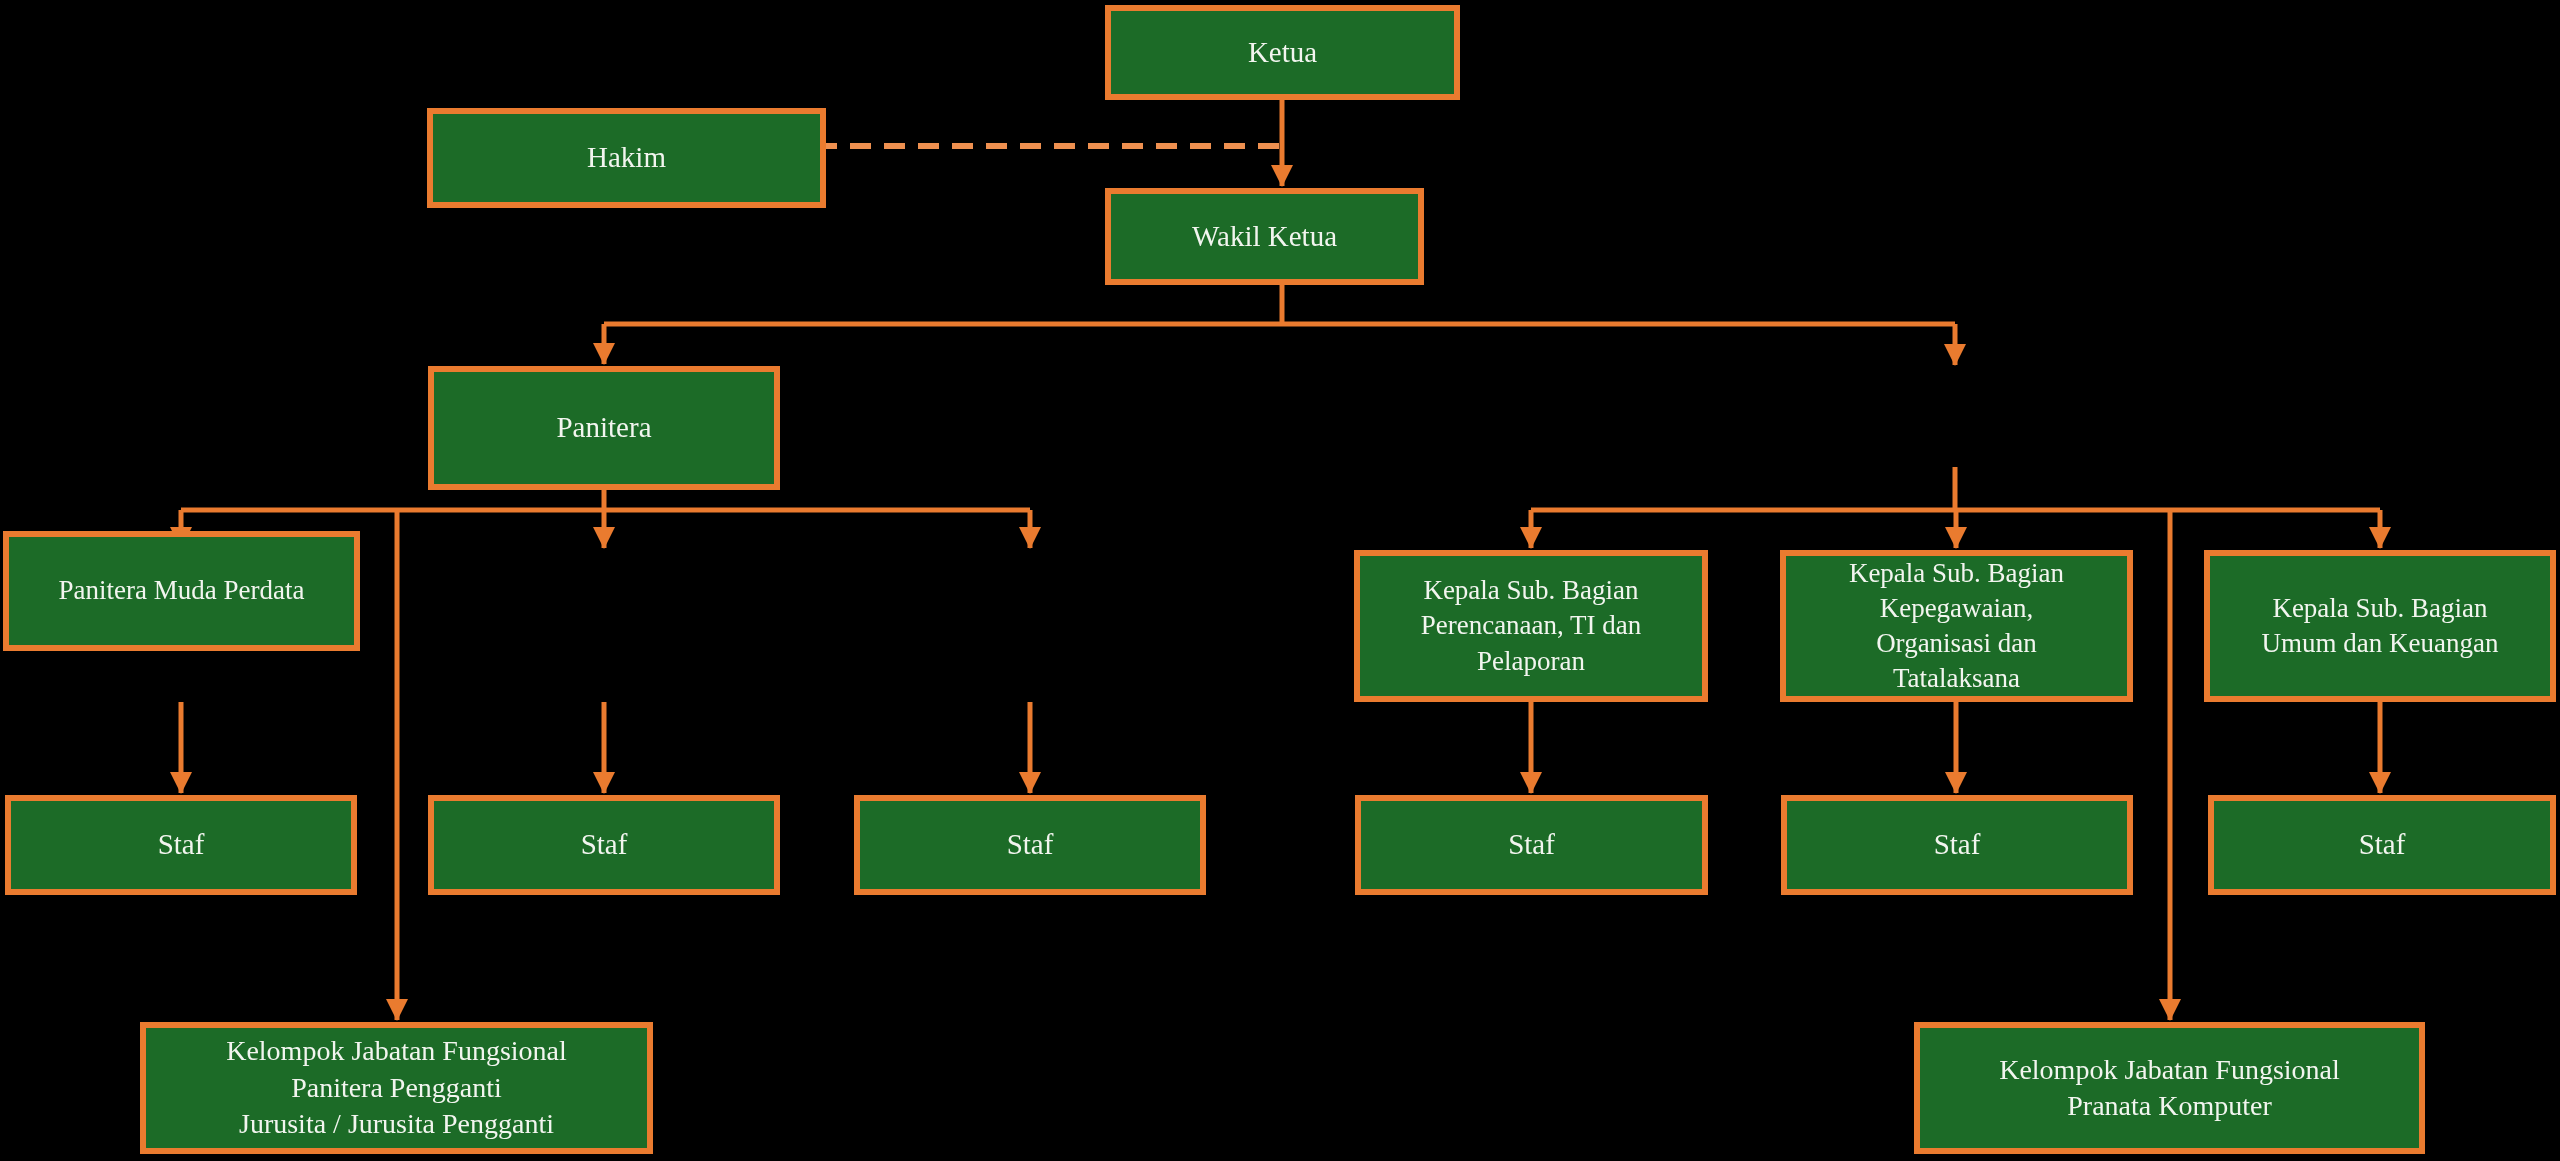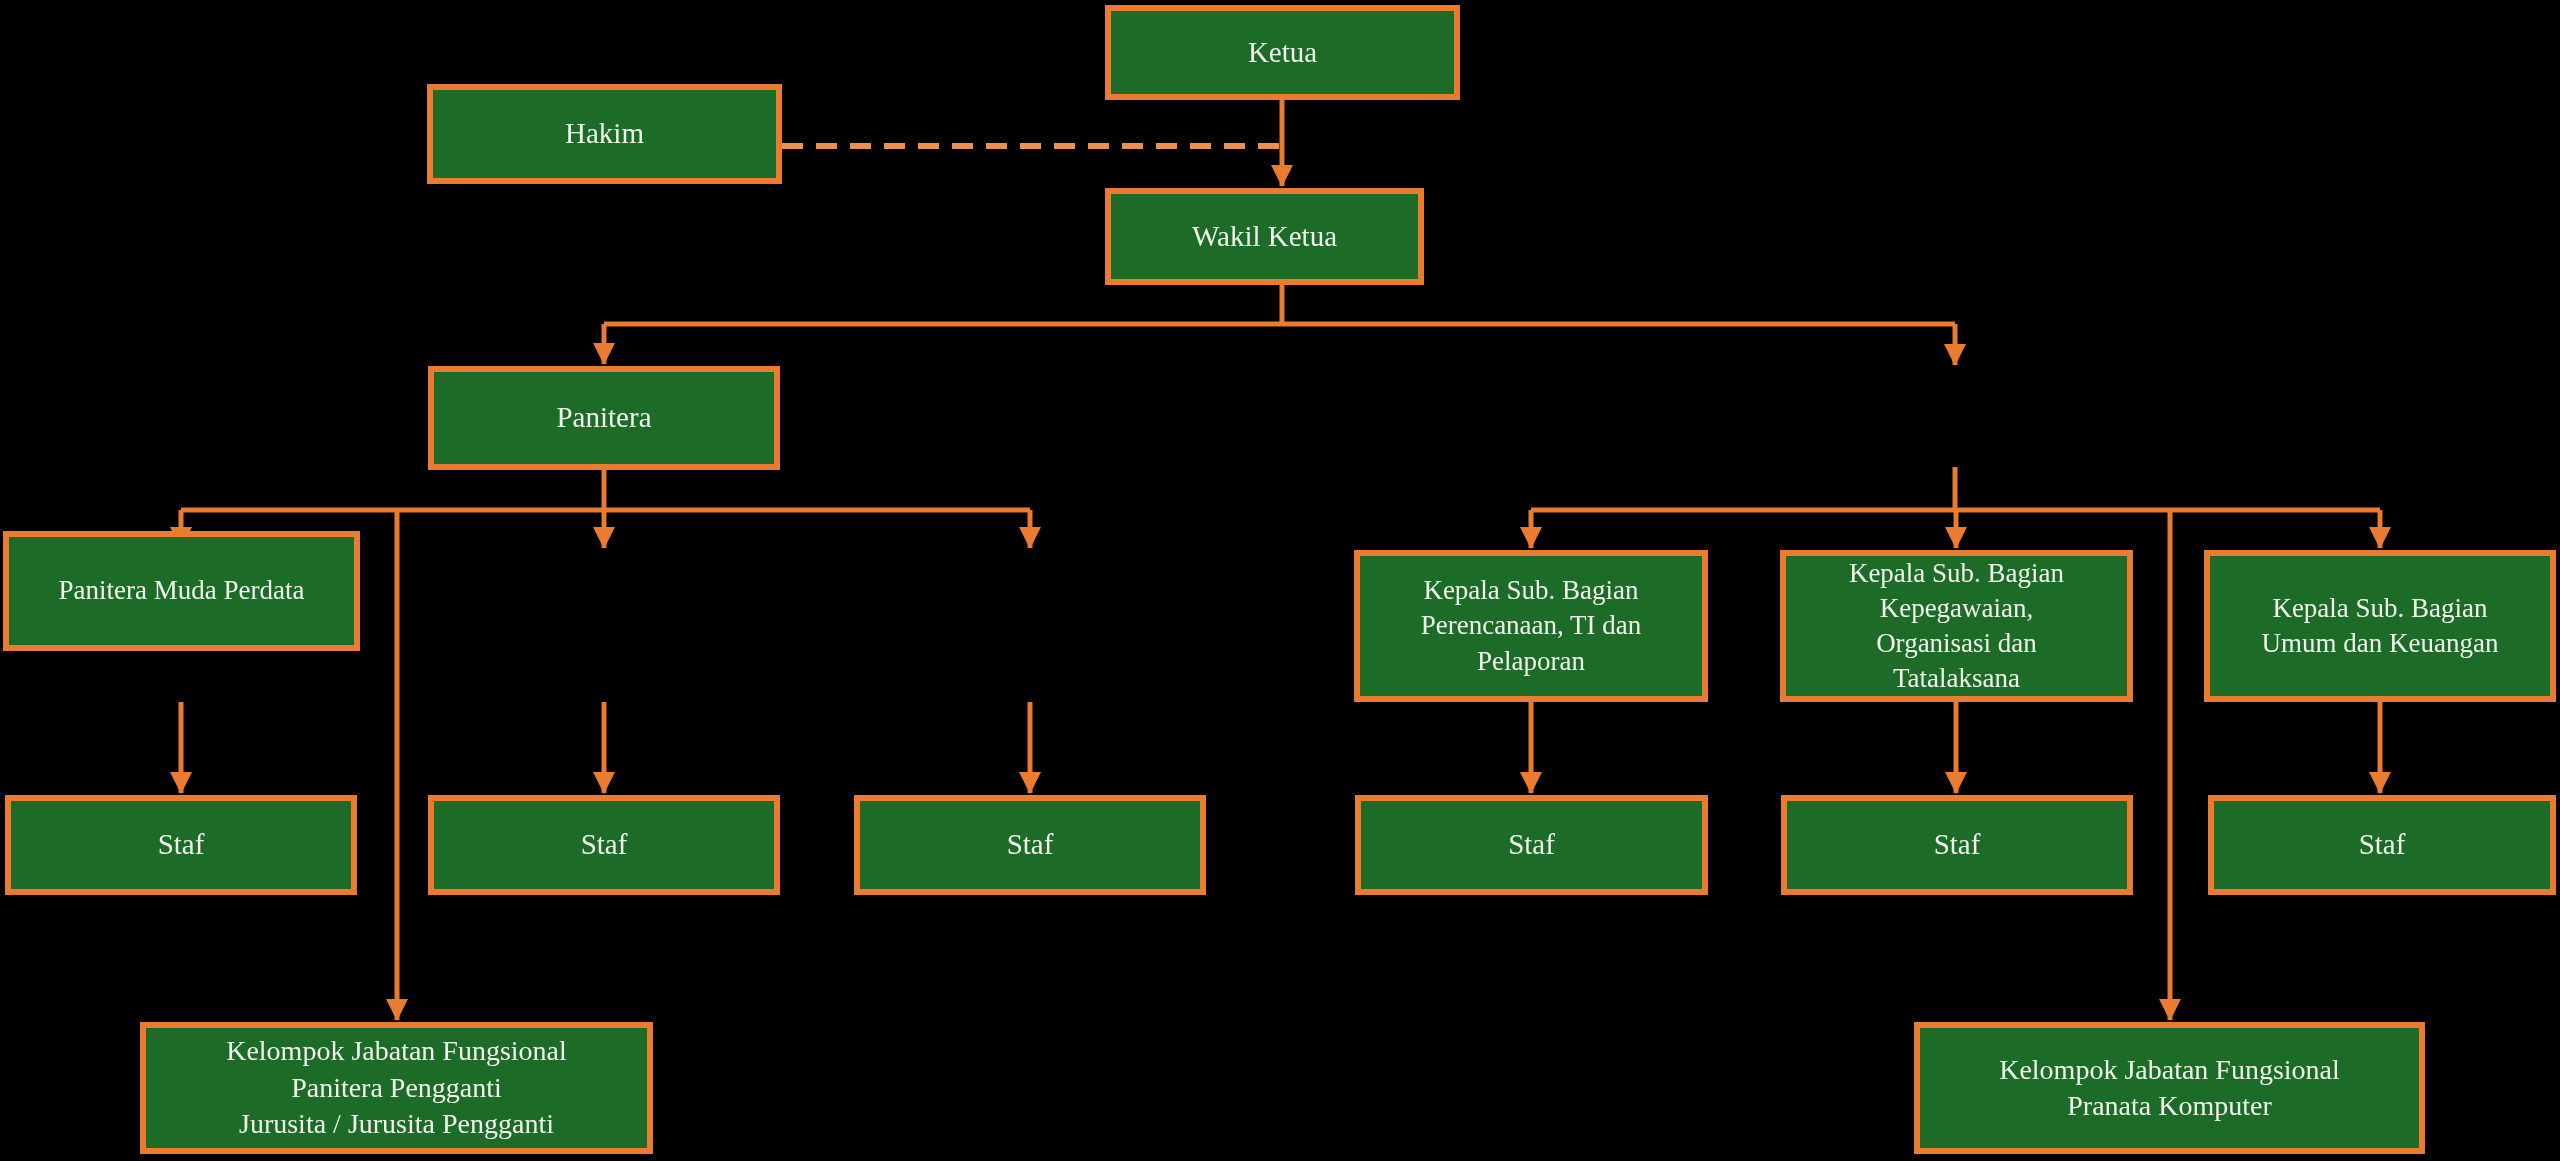--- a/index.html
+++ b/index.html
@@ -27,23 +27,23 @@
     display:flex;align-items:center;justify-content:center;
     text-align:center;
     font-size:29px;
     line-height:1.3;
   }
   .node .lbl{white-space:pre-line;}
   .sm{font-size:27px;}
   .kjf{font-size:28px;}
 
   #n-ketua{left:1105px;top:5px;width:355px;height:95px}
-  #n-hakim{left:427px;top:84px;width:355px;height:100px}
+  #n-hakim{left:427px;top:108px;width:399px;height:100px}
   #n-wakil{left:1105px;top:188px;width:319px;height:97px}
-  #n-panitera{left:428px;top:366px;width:352px;height:104px}
+  #n-panitera{left:428px;top:366px;width:352px;height:124px}
   #n-sekretaris{left:1779px;top:367px;width:352px;height:100px}
   #n-pm-perdata{left:3px;top:531px;width:357px;height:120px}
   #n-pm-pidana{left:427px;top:550px;width:355px;height:152px}
   #n-pm-hukum{left:852px;top:550px;width:355px;height:152px}
   #n-ks-perencanaan{left:1354px;top:550px;width:354px;height:152px}
   #n-ks-kepegawaian{left:1780px;top:550px;width:353px;height:152px}
   #n-ks-umum{left:2204px;top:550px;width:352px;height:152px}
   #n-staf1{left:5px;top:795px;width:352px;height:100px}
   #n-staf2{left:428px;top:795px;width:352px;height:100px}
   #n-staf3{left:854px;top:795px;width:352px;height:100px}

